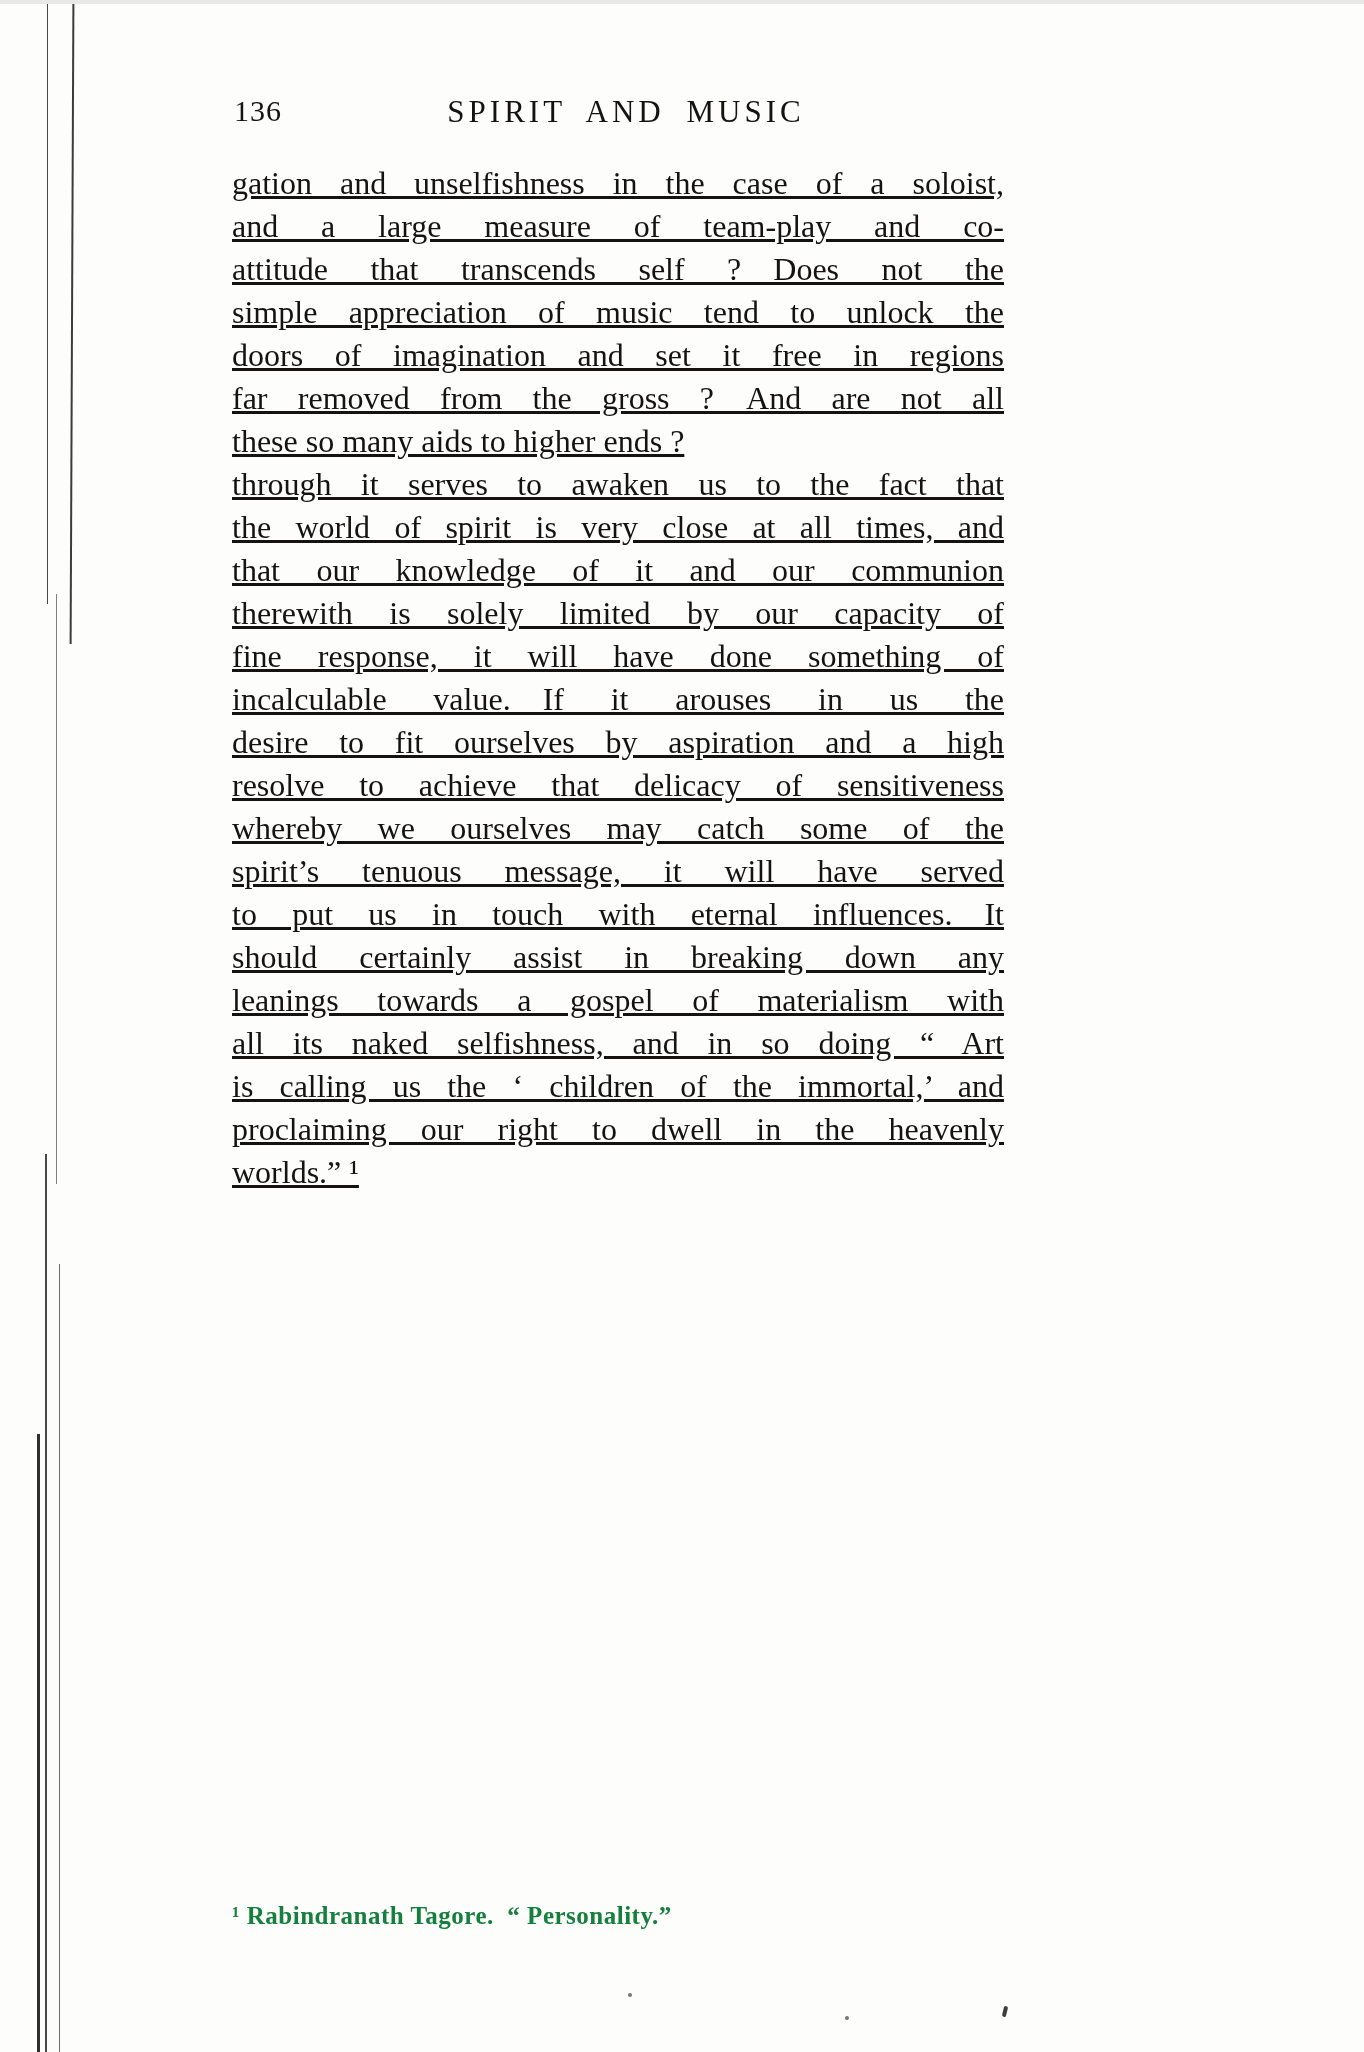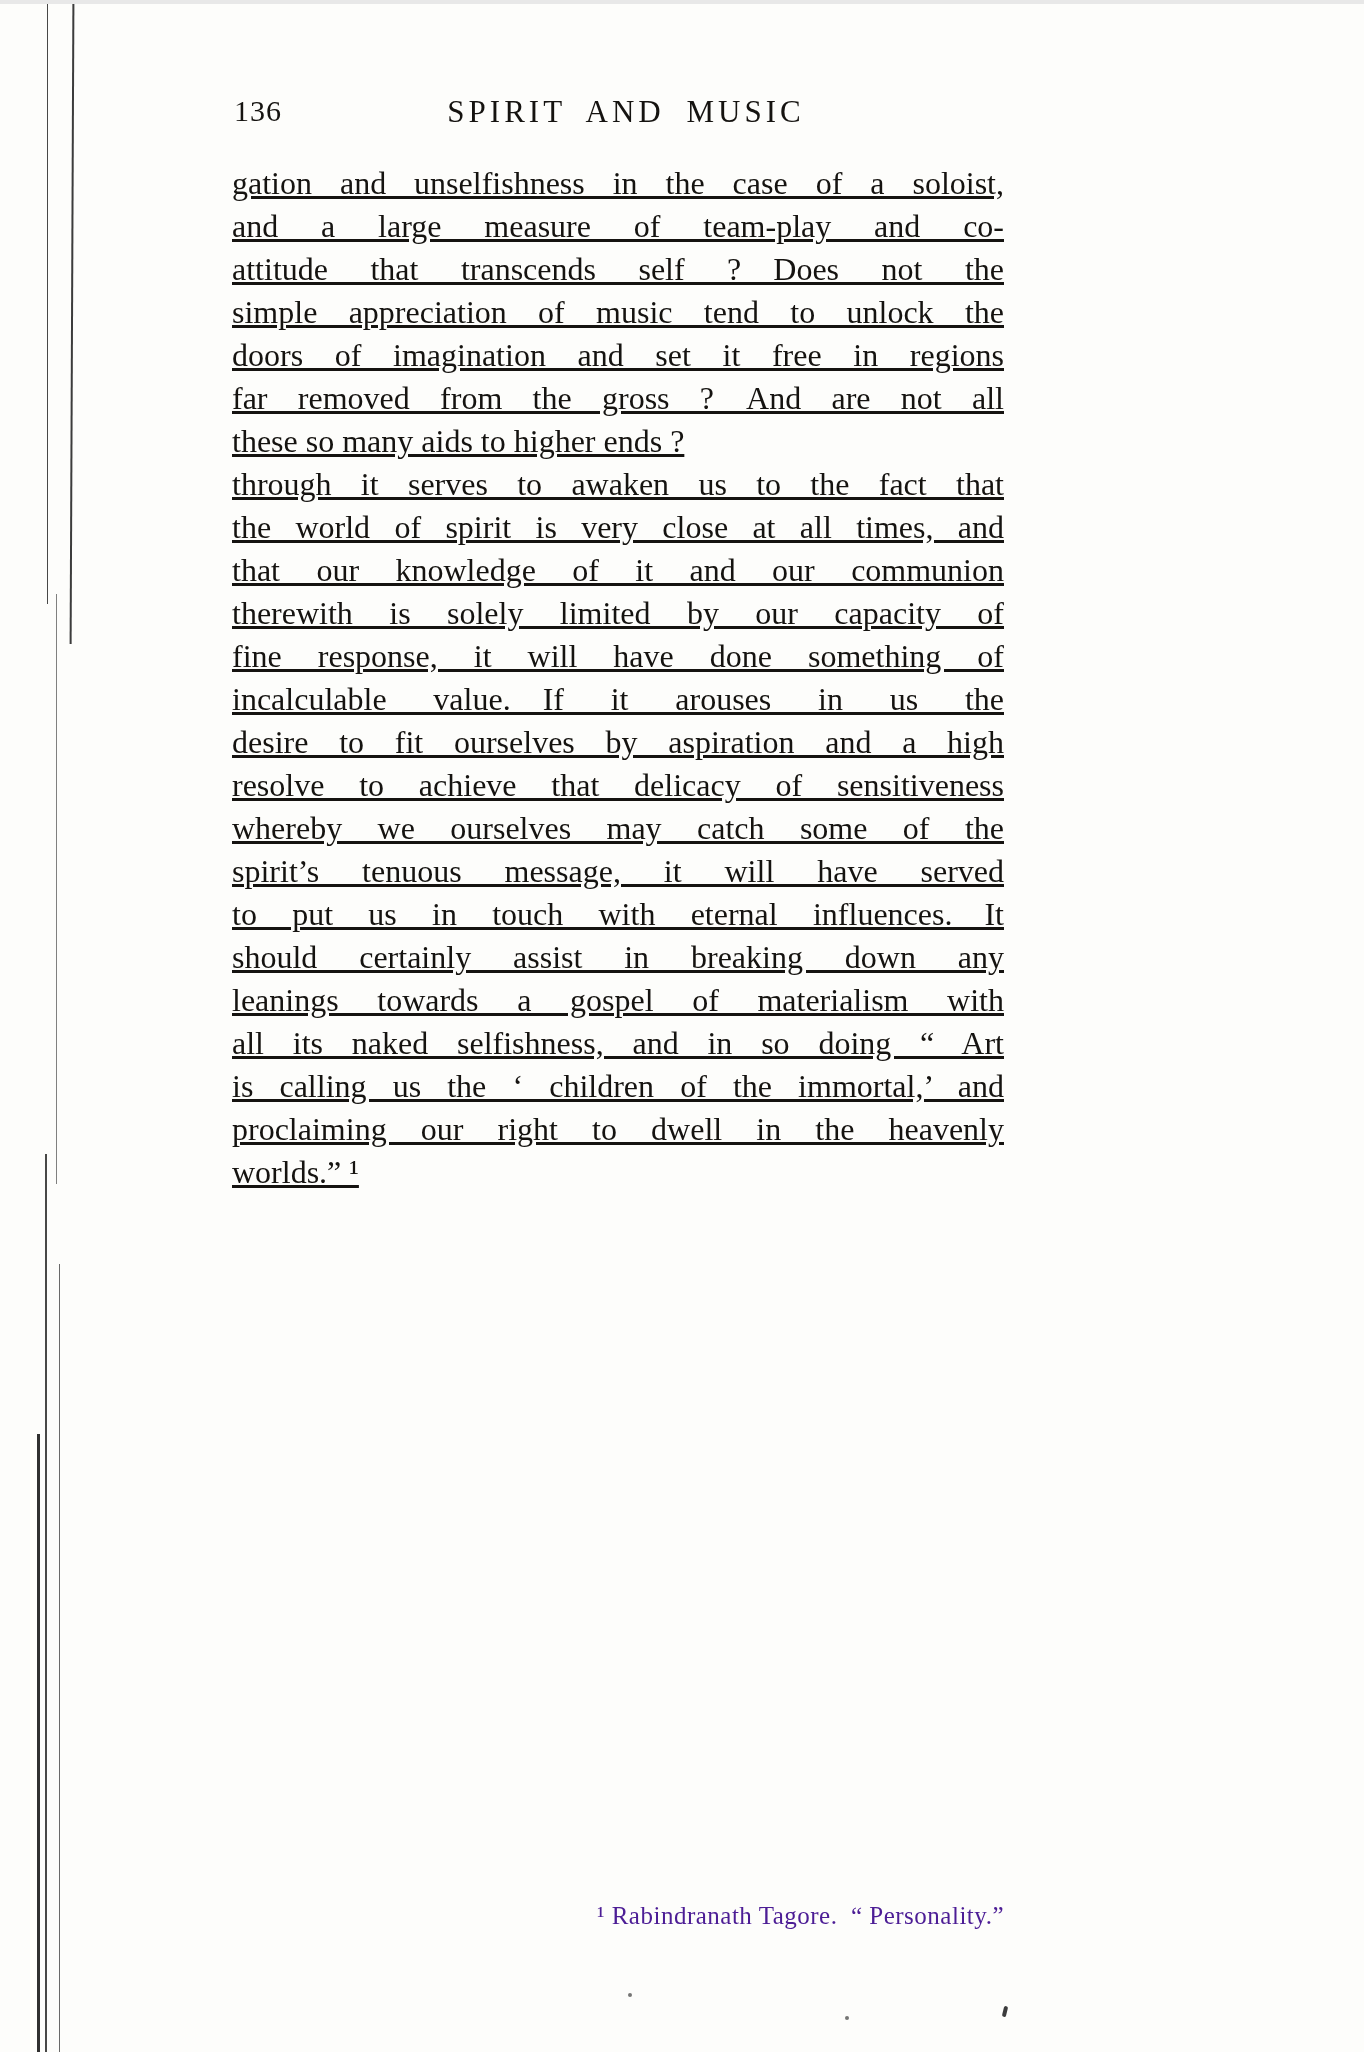--- a/index.html
+++ b/index.html
@@ -84,27 +84,27 @@
   }
   .line.indent {
     text-indent: 44px;
   }
 
   .footnote {
     position: absolute;
     left: 232px;
     top: 1898px;
     width: 772px;
-    text-align: right;
+    text-align: left;
     font-size: 25px;
-    font-weight: 400;
+    font-weight: 700;
     letter-spacing: 0.5px;
     white-space: pre-wrap;
     font-family: "Liberation Serif", "DejaVu Serif", serif;
-    color: #4c1d95;
+    color: #15803d;
   }
 </style>
 </head>
 <body>
 
 <div class="page">
 
   <div class="artifact a1"></div>
   <div class="artifact a2"></div>
   <div class="artifact a3"></div>

